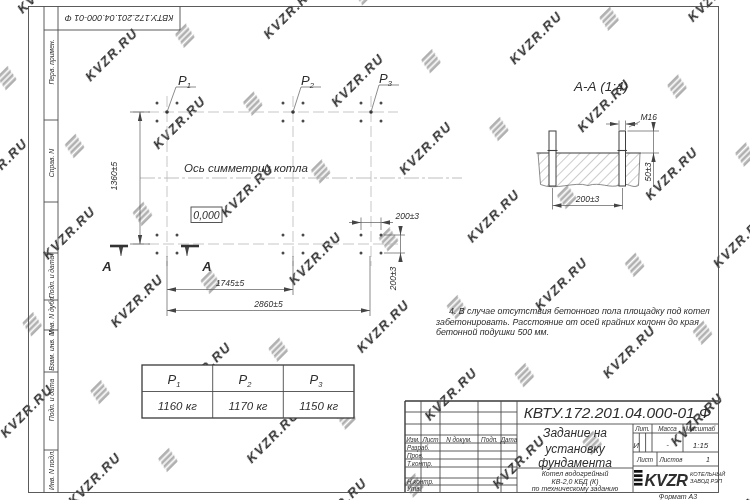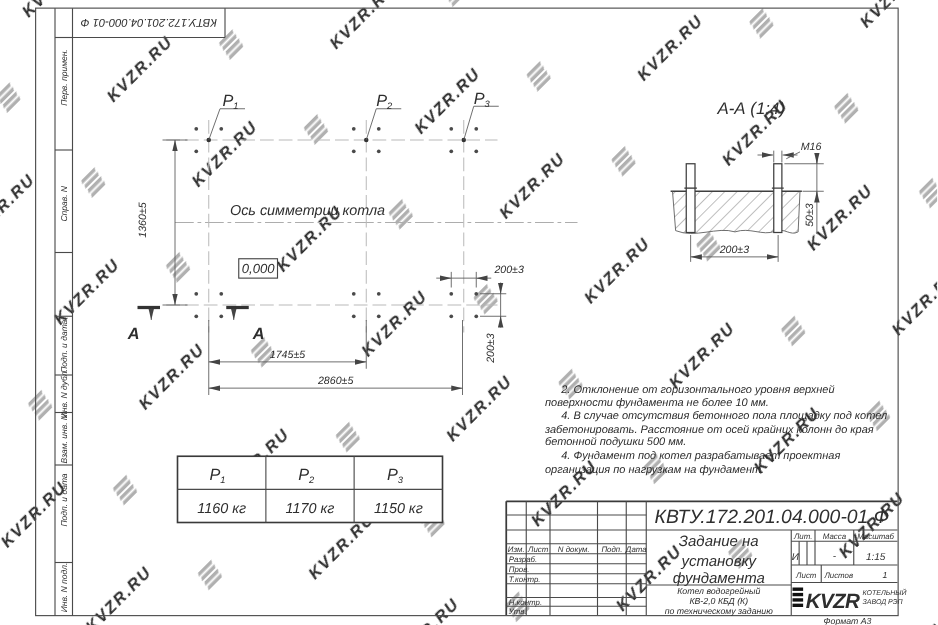--- a/index.html
+++ b/index.html
@@ -301,17 +301,15 @@
       </g>
       <text x="644.5" y="486" font-size="16.5" font-style="normal" font-weight="bold" fill="#111" letter-spacing="-0.5">KVZR</text>
       <text x="690" y="476" font-size="5.6" font-style="normal" fill="#222">КОТЕЛЬНЫЙ</text>
       <text x="690" y="483" font-size="5.6" font-style="normal" fill="#222">ЗАВОД РЭП</text>
     </g>
     <text x="678" y="499" text-anchor="middle" font-size="7">Формат А3</text>
   </g>
 </svg>
 
 <div class="notes">
-  <p>2. Отклонение от горизонтального уровня верхней поверхности фундамента не более 10 мм.</p>
   <p>4. В случае отсутствия бетонного пола площадку под котел забетонировать. Расстояние от осей крайних колонн до края бетонной подушки 500 мм.</p>
-  <p>4. Фундамент под котел разрабатывает проектная организация по нагрузкам на фундамент.</p>
 </div>
 </div>
 
 </body></html>

